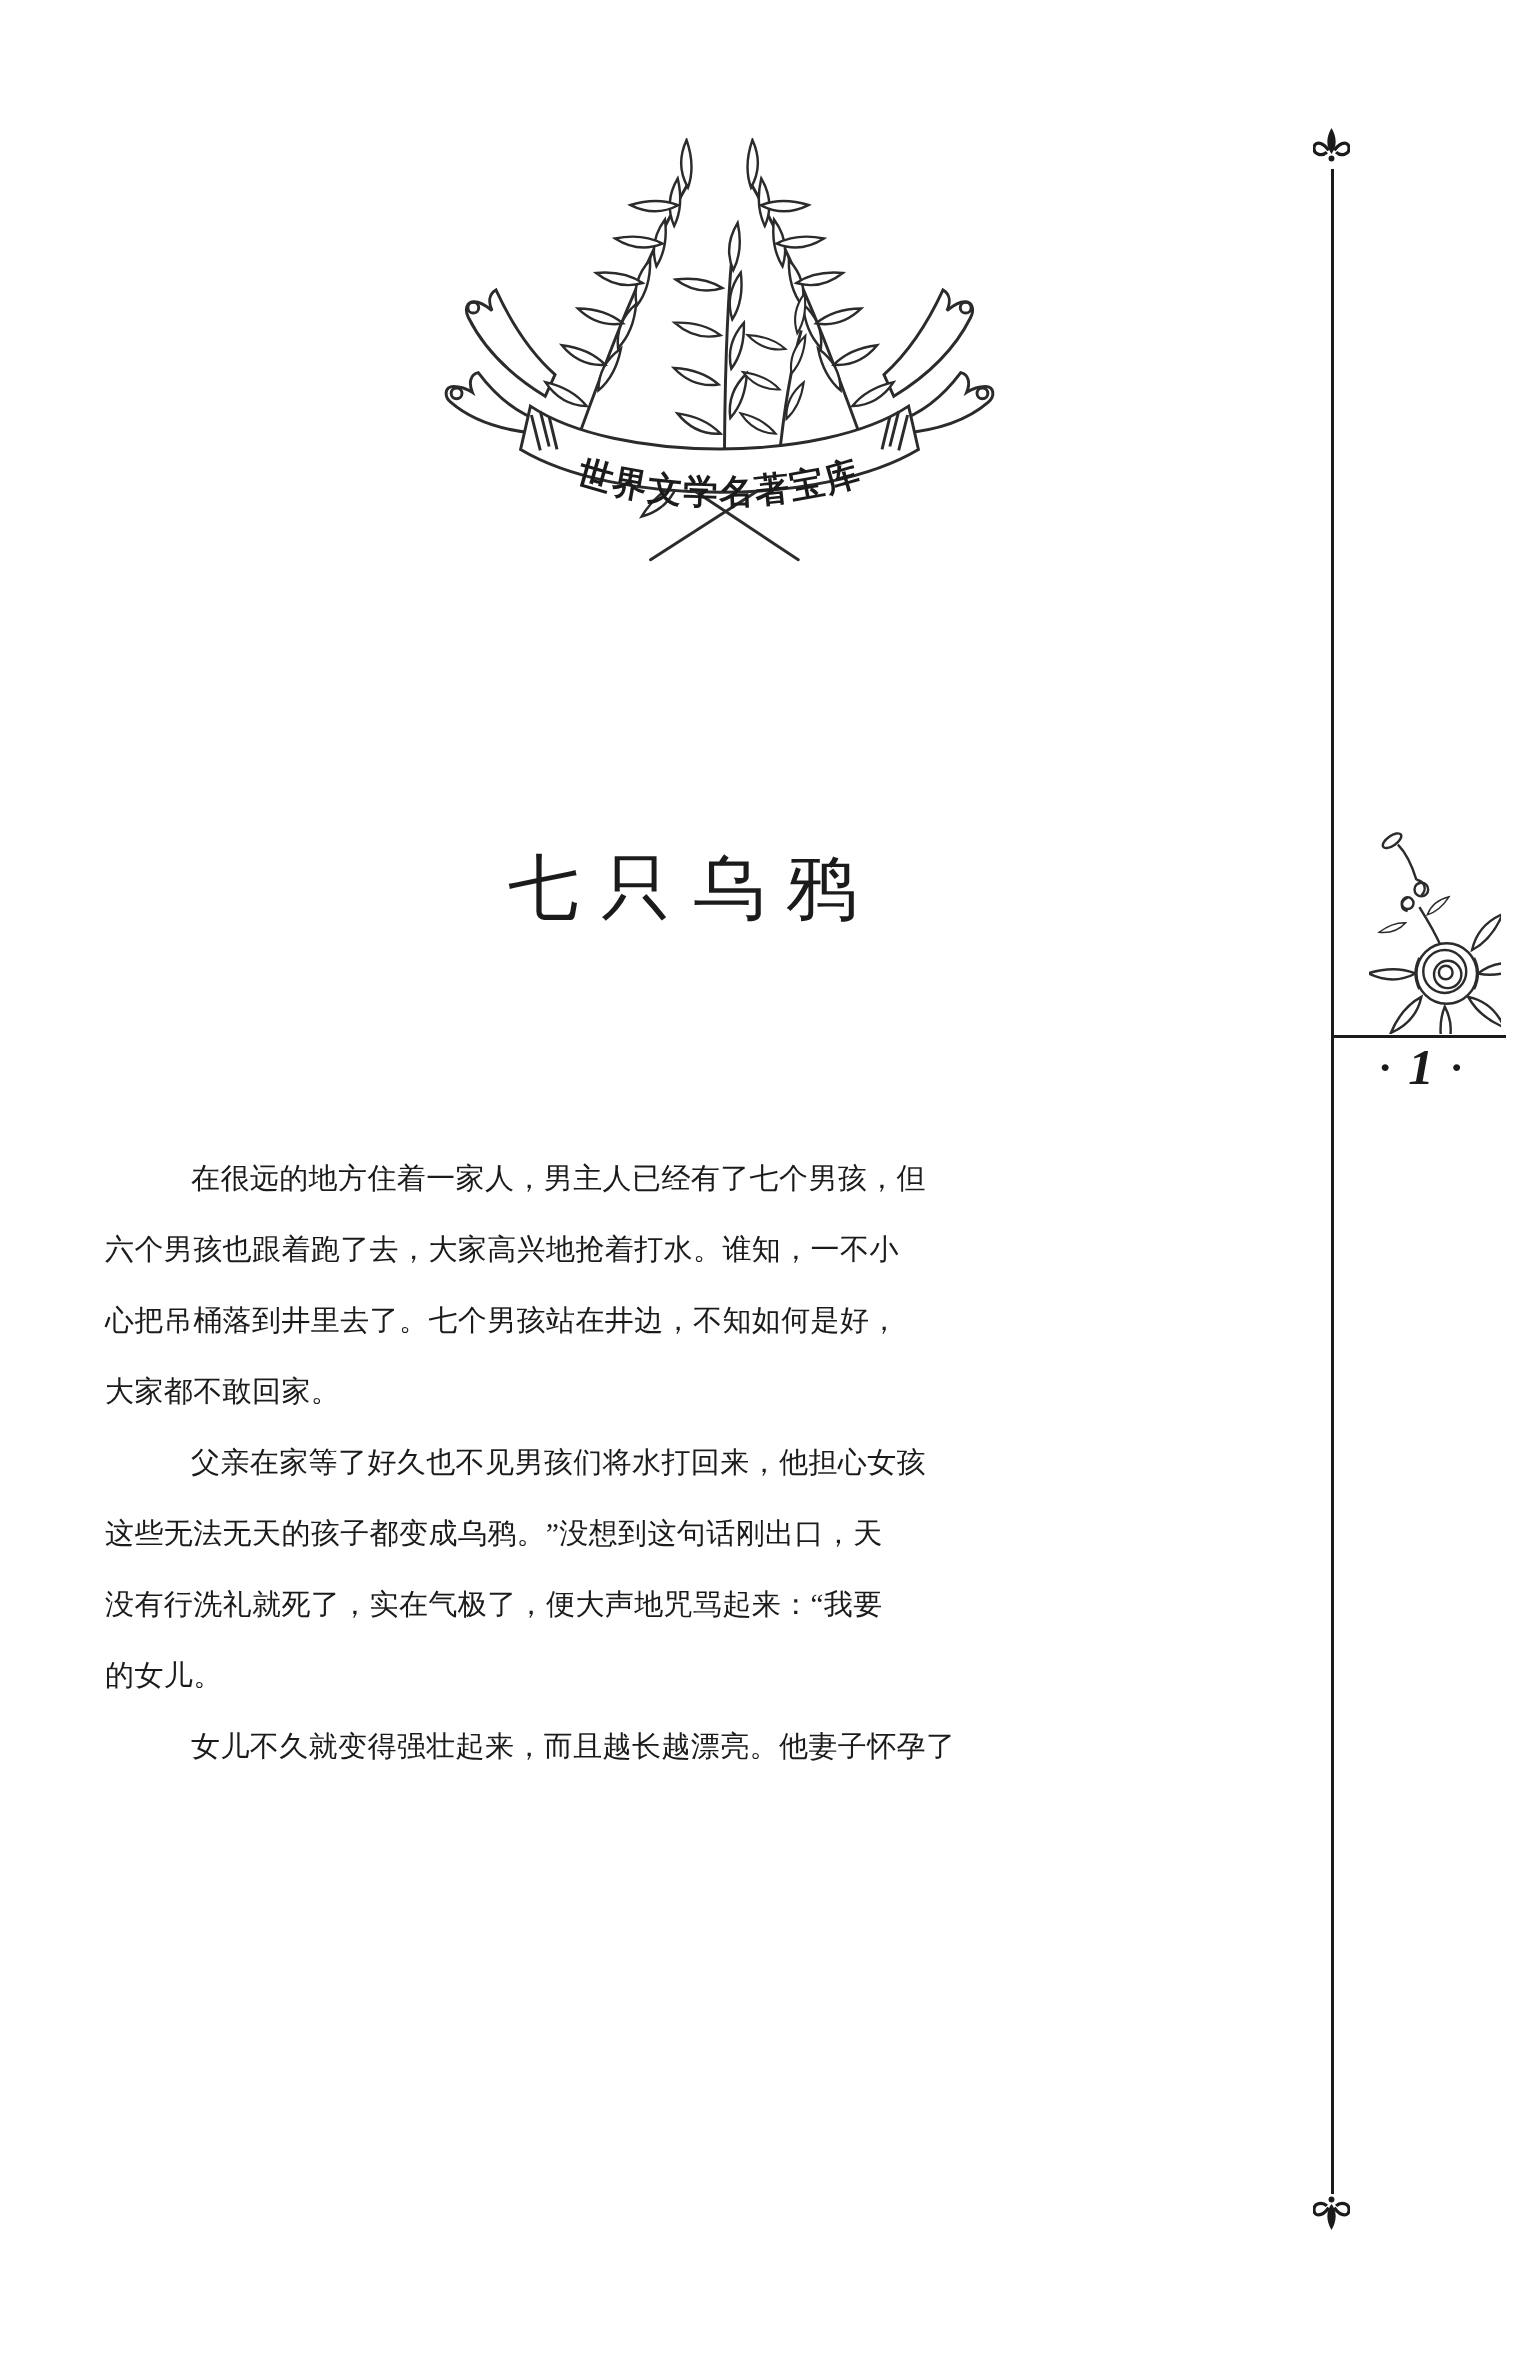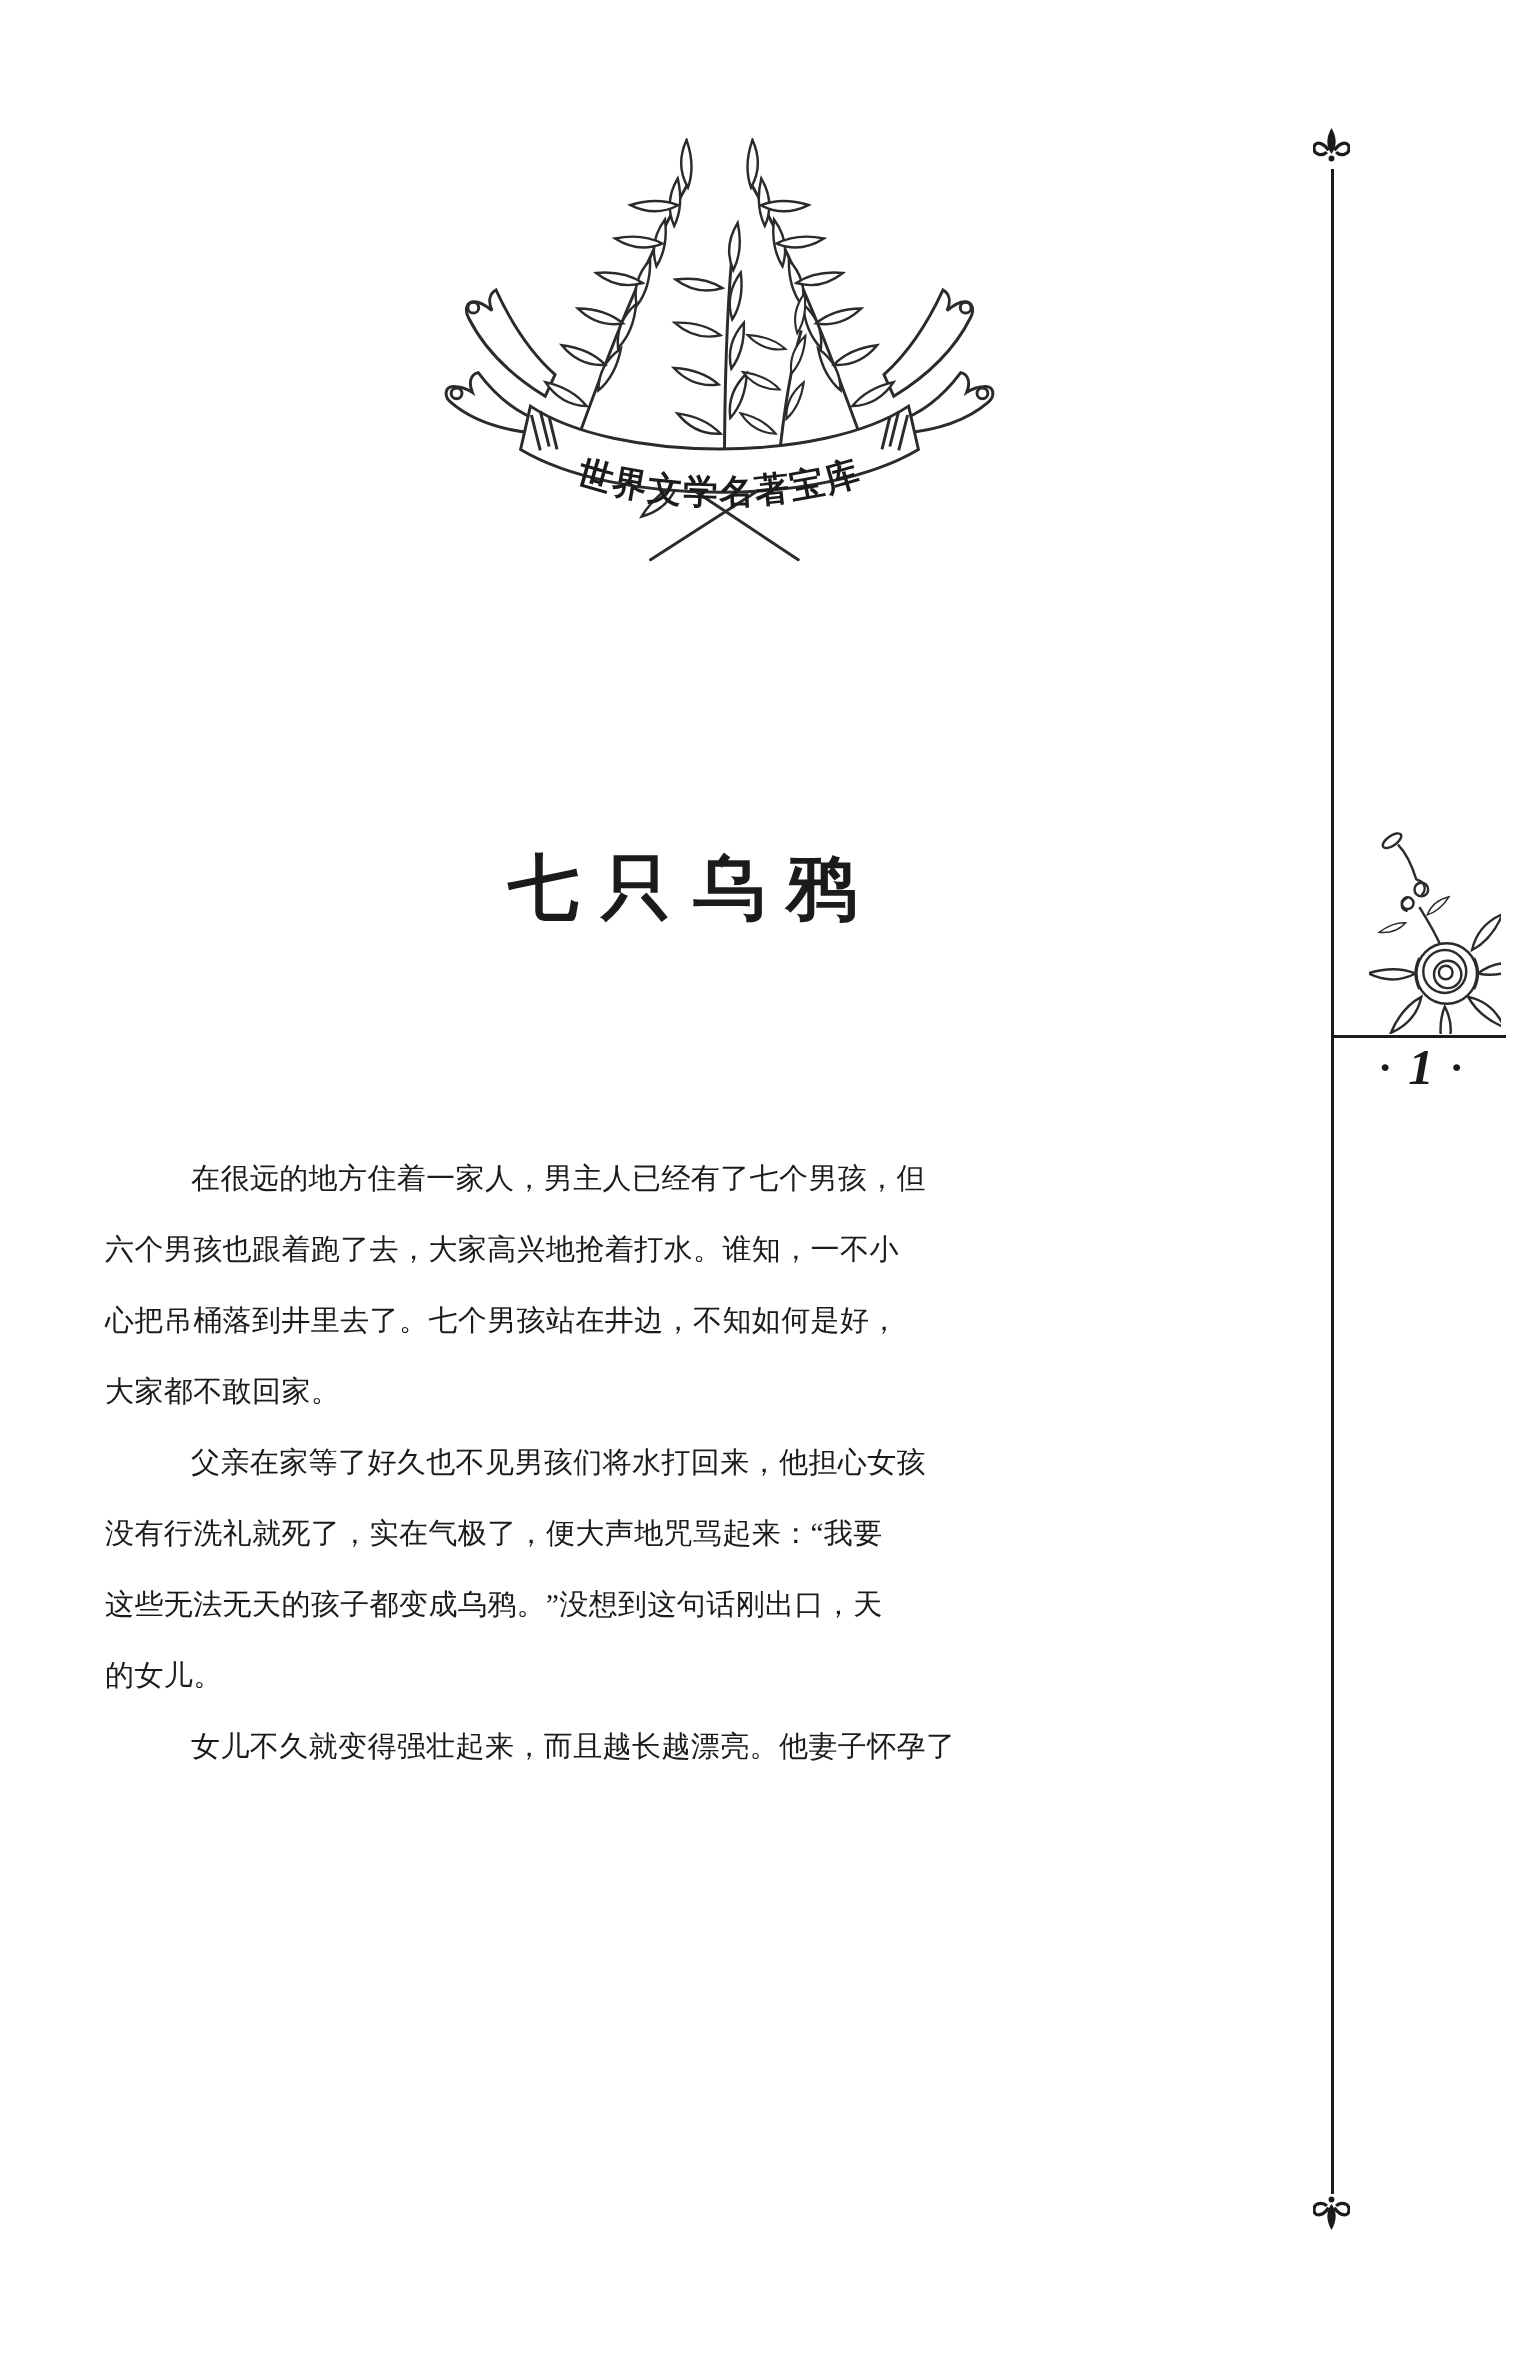--- a/index.html
+++ b/index.html
@@ -11,21 +11,21 @@
     color:#1b1b1b;
     font-family:"Liberation Serif","DejaVu Serif",serif;
   }
   
   .emblem{position:absolute;left:429px;top:138px;width:581px;height:424px;}
   .st{fill:none;stroke:#2b2b2b;stroke-width:3;}
   
   .story-title{
     position:absolute;left:105px;top:839px;width:1155px;height:99px;
     line-height:99px;text-align:center;
-    font-size:71px;font-weight:700;
+    font-size:71px;font-weight:400;
     letter-spacing:21.7px;padding-left:21.7px;box-sizing:border-box;
     white-space:nowrap;
   }
   
   .vrule{position:absolute;left:1331px;top:169px;width:3px;height:2025px;background:#1b1b1b;}
   .hrule{position:absolute;left:1333px;top:1035px;width:173px;height:3px;background:#1b1b1b;}
   .fleur-top{position:absolute;left:1313px;top:124px;width:37px;height:45px;}
   .fleur-bottom{position:absolute;left:1313px;top:2189px;width:37px;height:45px;transform:rotate(180deg);}
   .rose{position:absolute;left:1369px;top:829px;width:132px;height:205px;}
   .pagenum{
@@ -170,20 +170,20 @@
     <span class="num">1</span>
     <span class="dot">·</span>
   </div>
 
   <main class="text-column">
     <div class="line indent">在很远的地方住着一家人，男主人已经有了七个男孩，但</div>
     <div class="line">六个男孩也跟着跑了去，大家高兴地抢着打水。谁知，一不小</div>
     <div class="line">心把吊桶落到井里去了。七个男孩站在井边，不知如何是好，</div>
     <div class="line">大家都不敢回家。</div>
     <div class="line indent">父亲在家等了好久也不见男孩们将水打回来，他担心女孩</div>
+    <div class="line">这些无法无天的孩子都变成乌鸦。”没想到这句话刚出口，天</div>
     <div class="line">没有行洗礼就死了，实在气极了，便大声地咒骂起来：“我要</div>
-    <div class="line">这些无法无天的孩子都变成乌鸦。”没想到这句话刚出口，天</div>
     <div class="line">的女儿。</div>
     <div class="line indent">女儿不久就变得强壮起来，而且越长越漂亮。他妻子怀孕了</div>
   </main>
 
 </div>
 
 
 </body></html>

